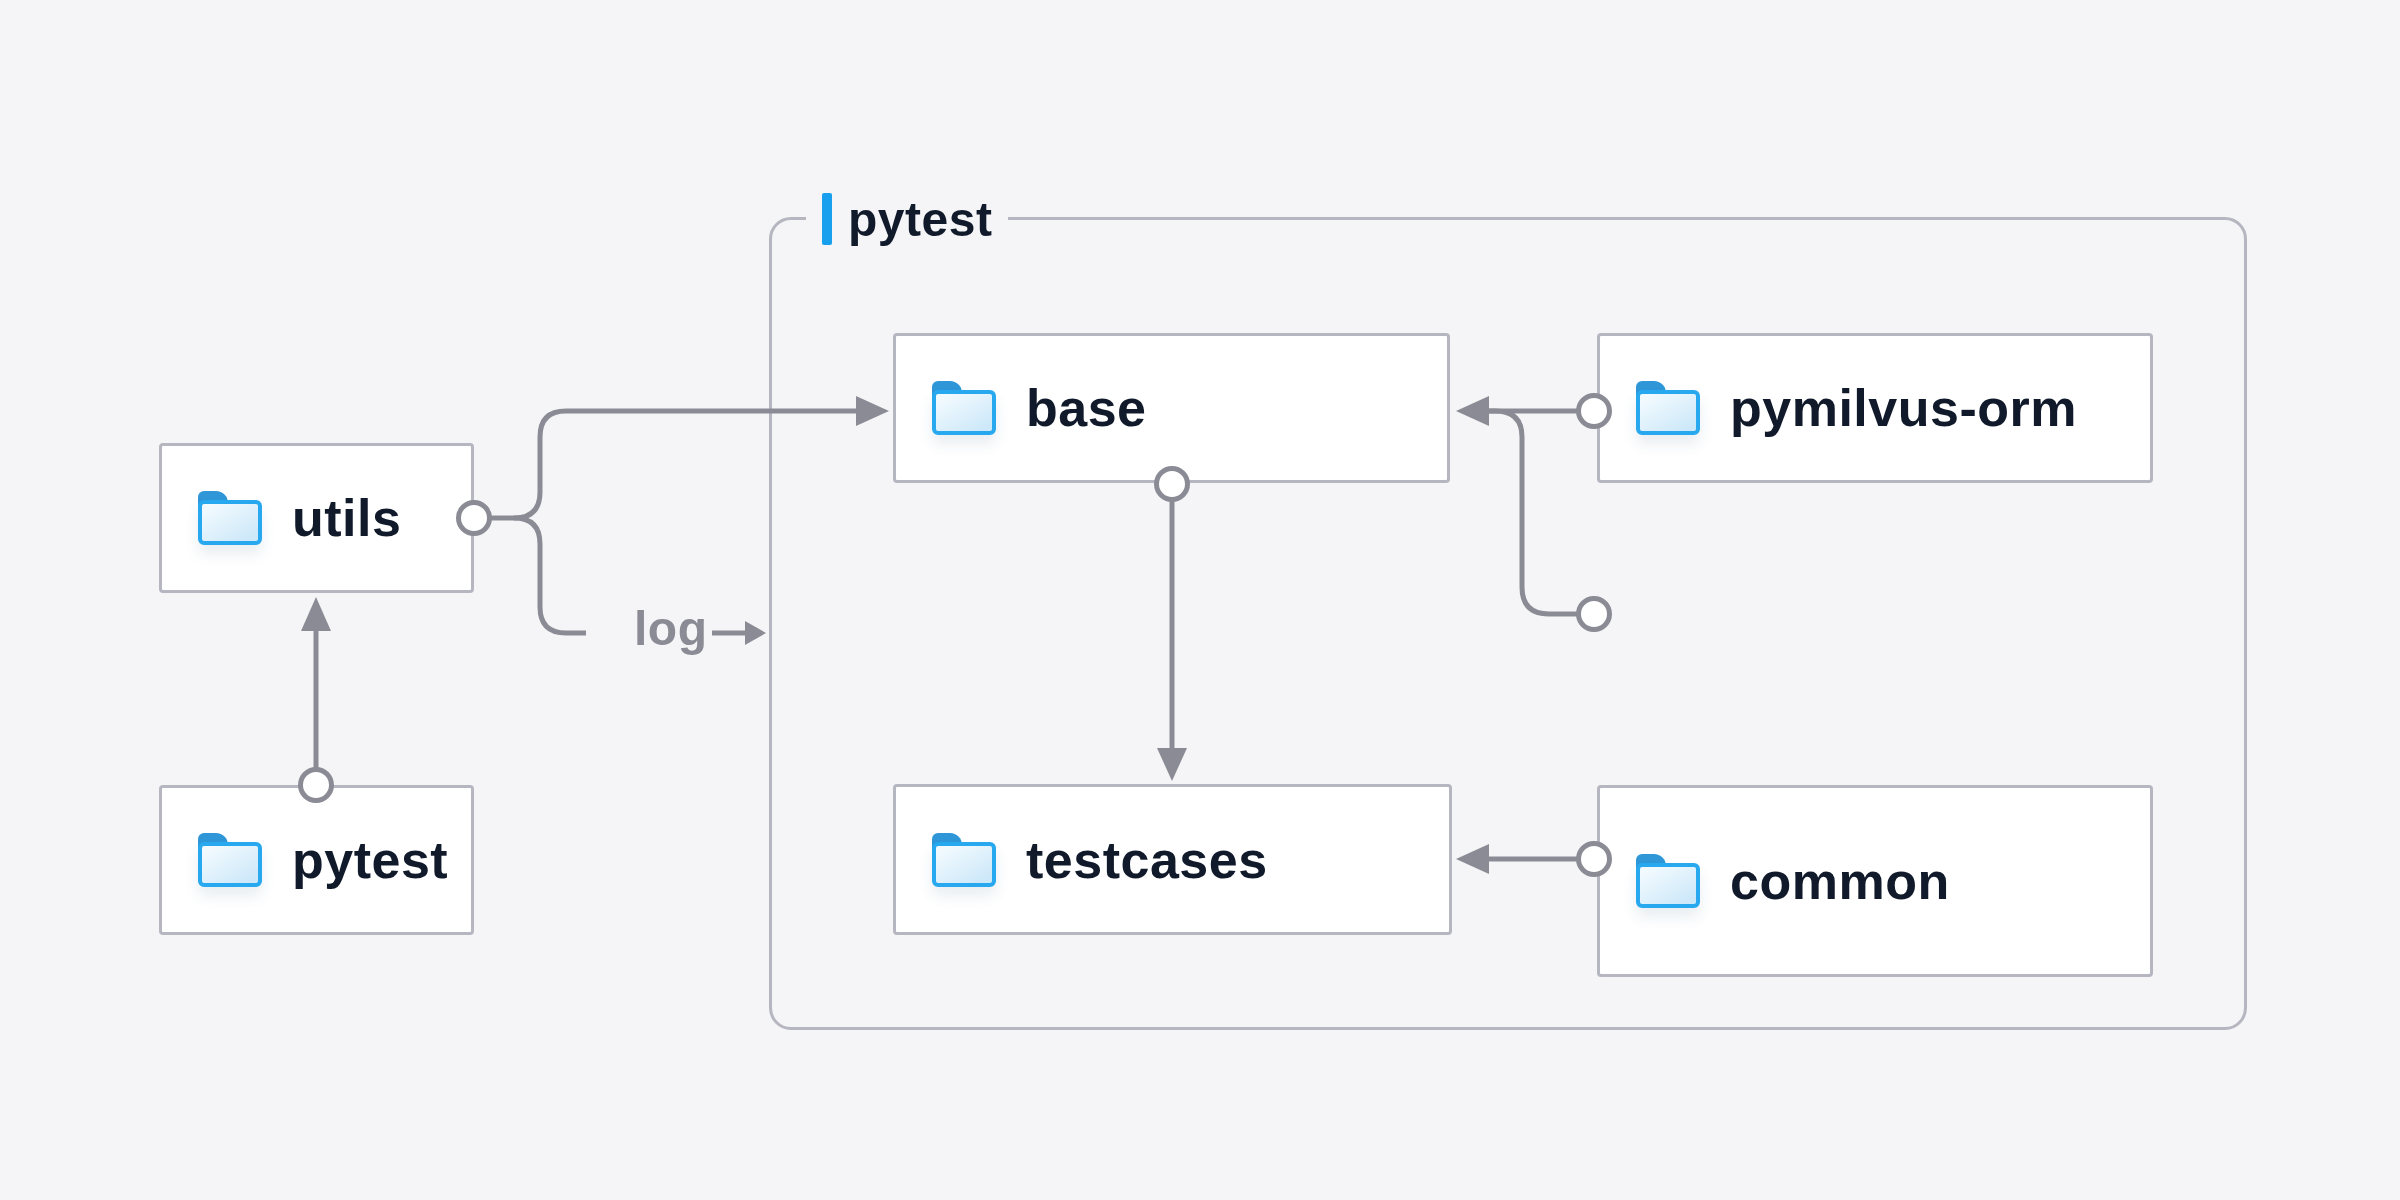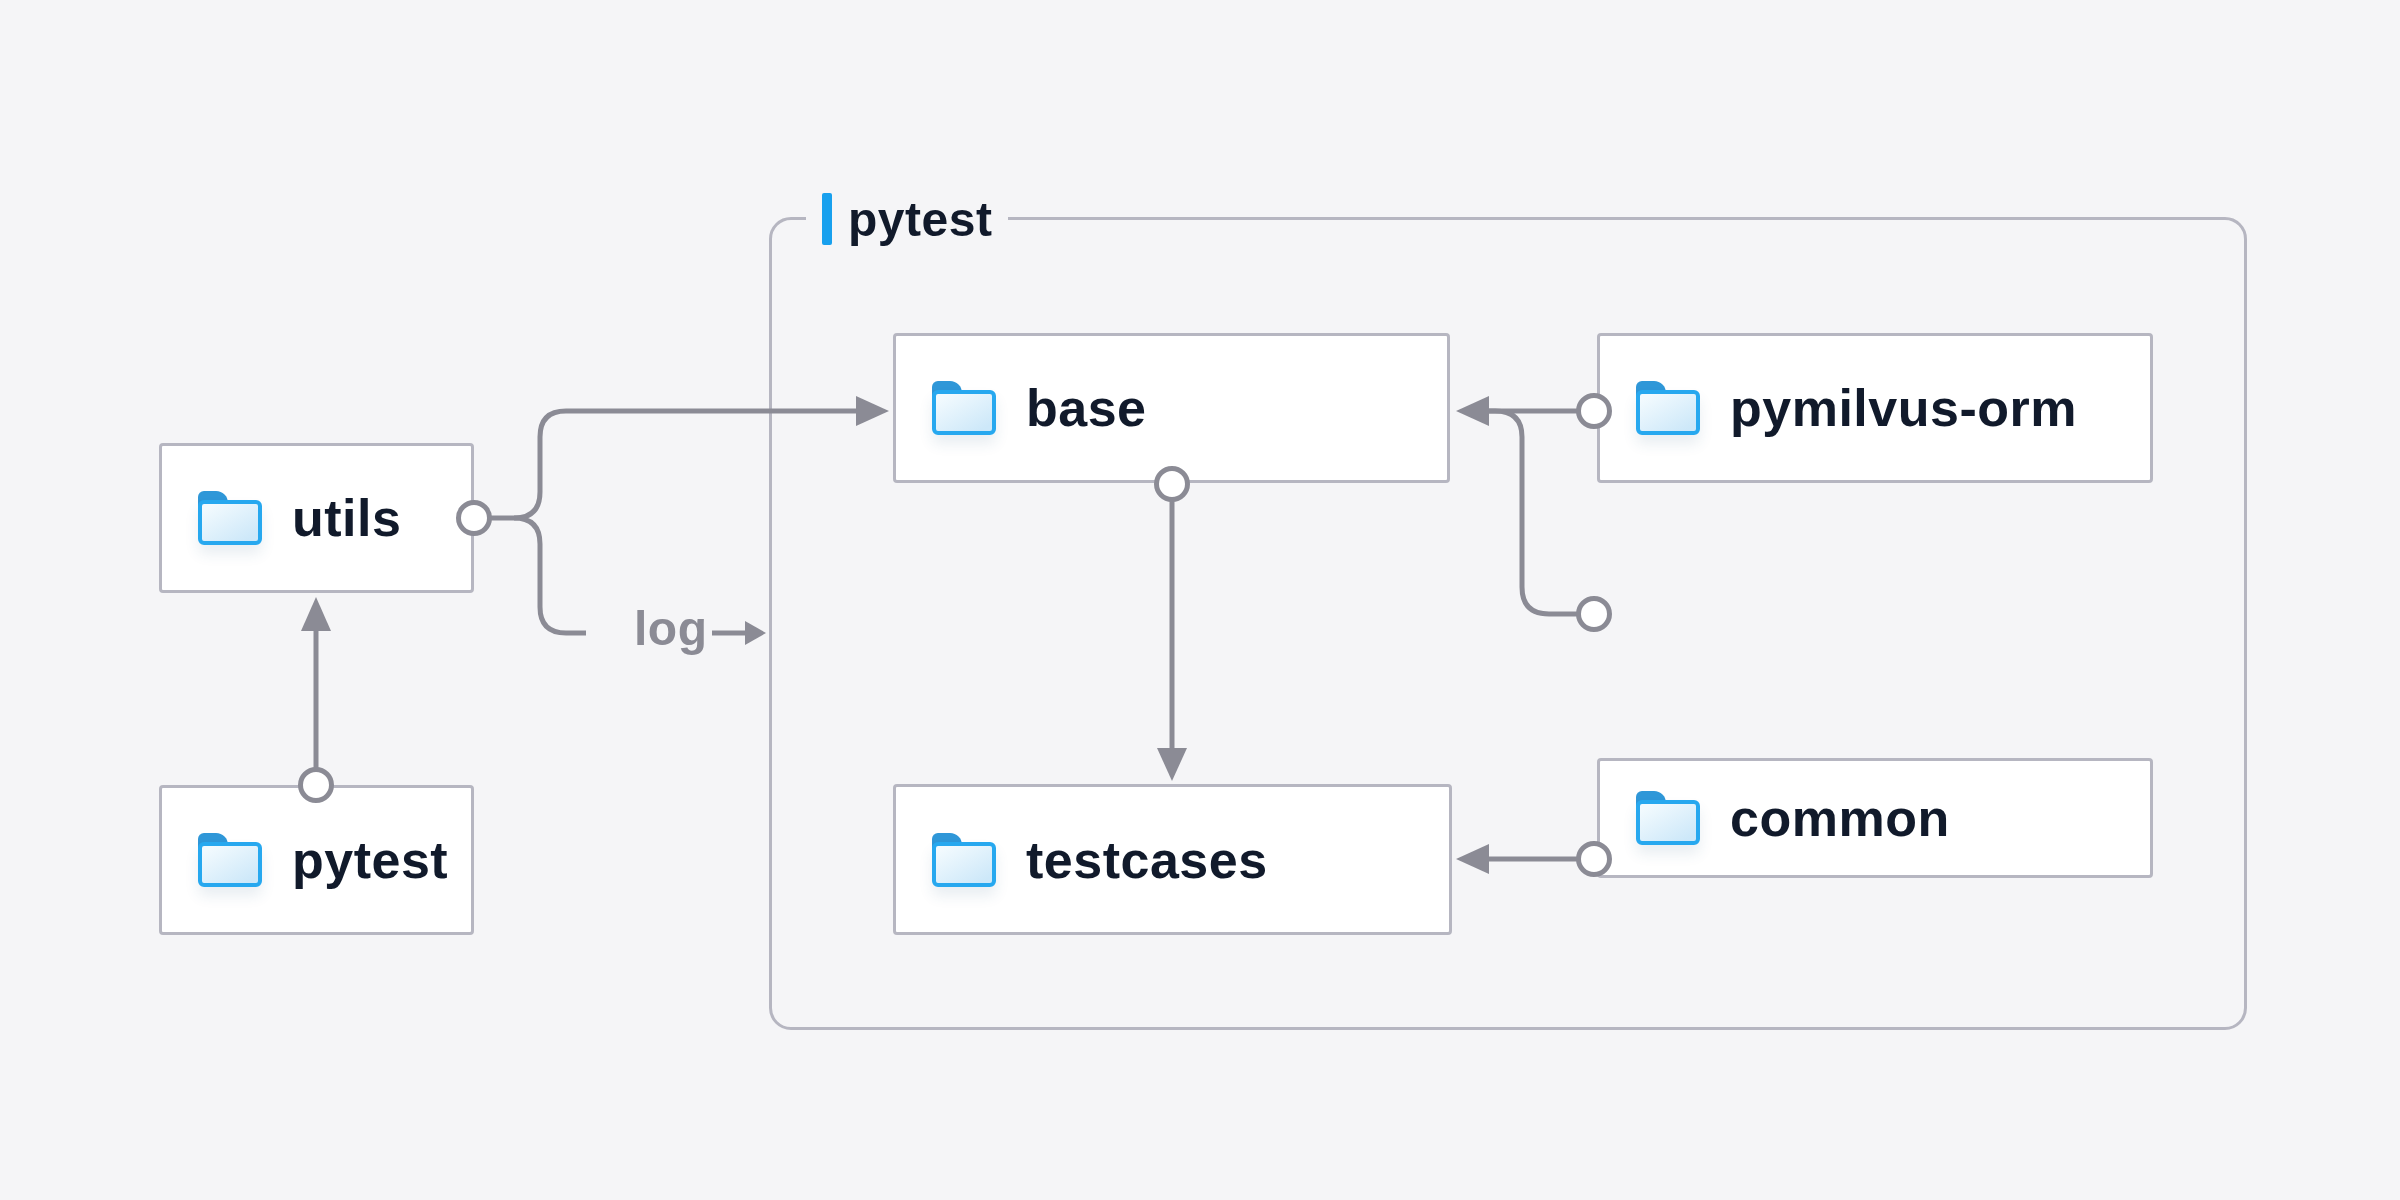--- a/index.html
+++ b/index.html
@@ -31,21 +31,21 @@
     padding-left:36px;gap:30px;z-index:2;
   }
   .node-label{font-size:52px;font-weight:700;color:var(--text);letter-spacing:.5px;}
 
   .n-utils    {left:159px;top:443px;width:315px;height:150px;}
   .n-config   {left:159px;top:785px;width:315px;height:150px;}
   .n-base     {left:893px;top:333px;width:557px;height:150px;}
   .n-testcases{left:893px;top:784px;width:559px;height:151px;}
   .n-pymilvus {left:1597px;top:333px;width:556px;height:150px;}
   .n-check    {left:1597px;top:539px;width:556px;height:151px;}
-  .n-common   {left:1597px;top:758px;width:556px;height:120px;}
+  .n-common   {left:1597px;top:785px;width:556px;height:192px;}
 
   
   .folder{position:relative;width:64px;height:54px;flex:0 0 auto;}
   .folder .tab{
     position:absolute;left:0;top:0;width:30px;height:18px;
     background:var(--folder-tab);border-radius:6px 12px 0 0;
   }
   .folder .fbody{
     position:absolute;left:0;top:9px;width:64px;height:45px;box-sizing:border-box;
     border:4px solid var(--folder-stroke);border-radius:6px;

